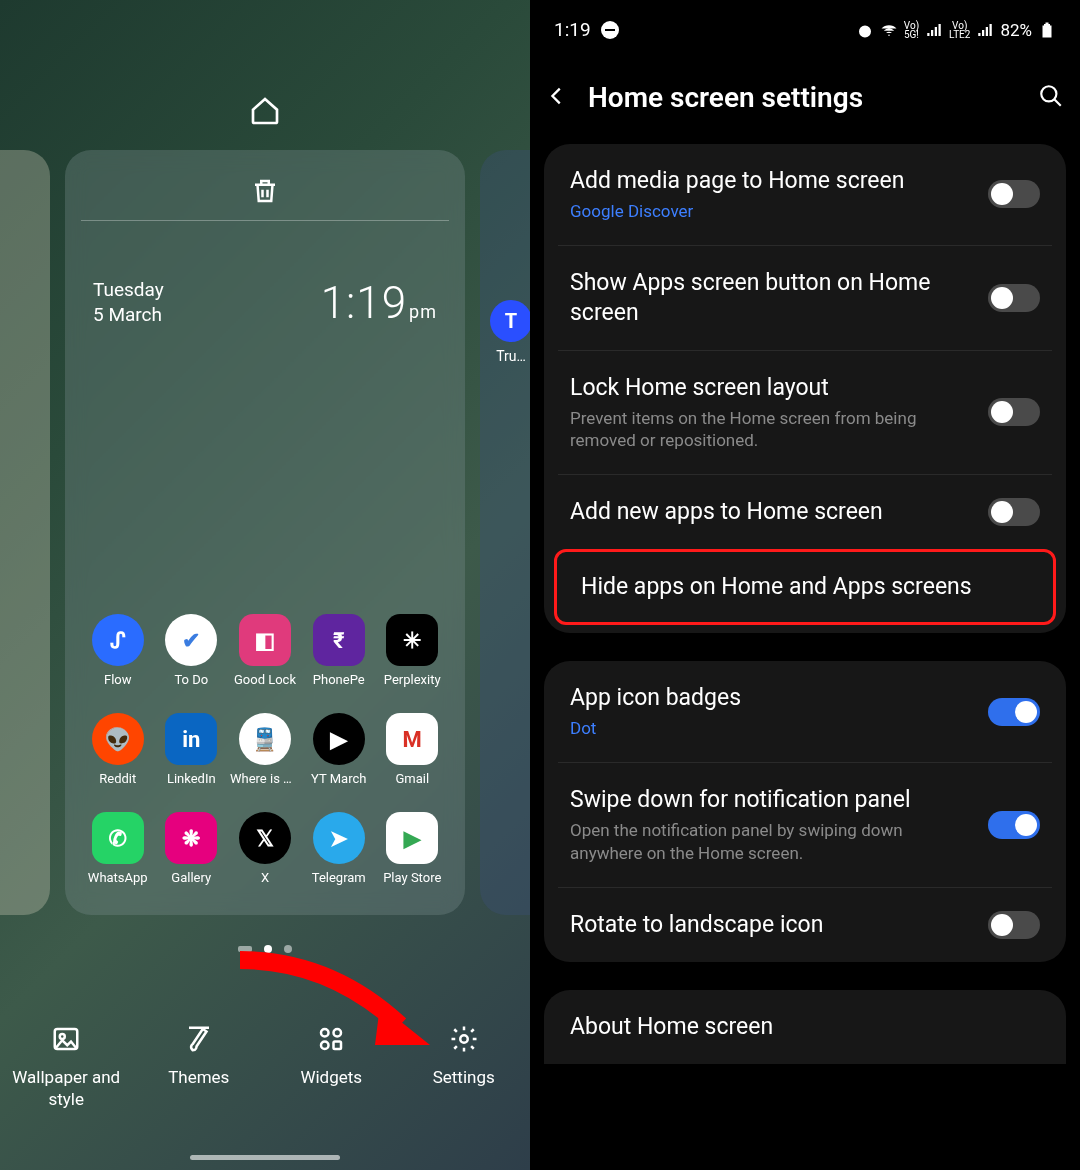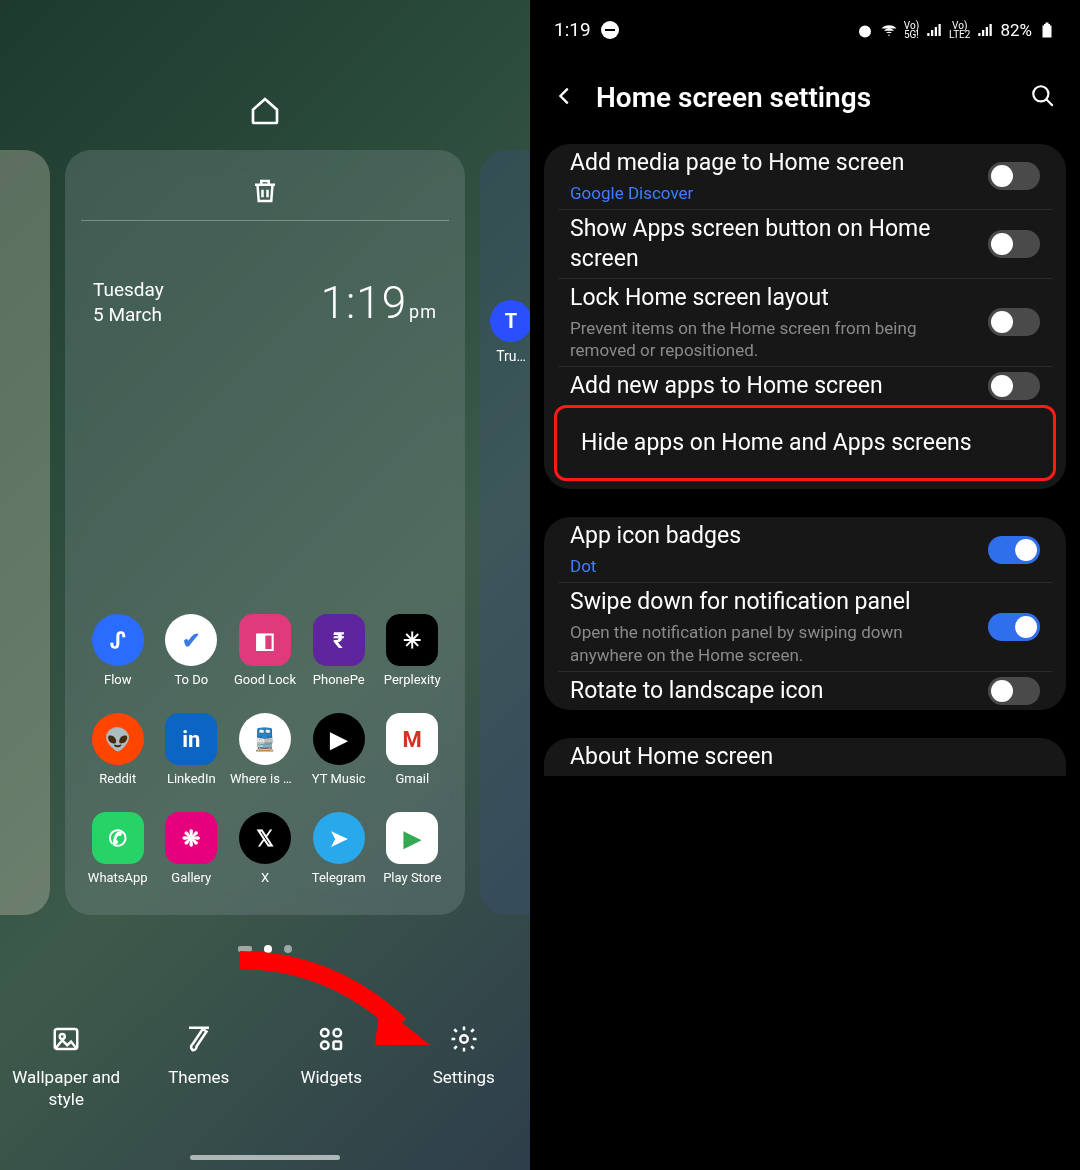--- a/index.html
+++ b/index.html
@@ -70,27 +70,27 @@
 
   
   .status { display:flex; justify-content:space-between; align-items:center; padding:18px 24px 0; font-size:19px; }
   .status-left { display:flex; align-items:center; gap:10px; }
   .status-left .dnd { width:18px; height:18px; border-radius:9px; background:#fff; position:relative; }
   .status-left .dnd::after { content:""; position:absolute; left:4px; right:4px; top:8px; height:2px; background:#000; }
   .status-right { display:flex; align-items:center; gap:6px; font-size:17px; }
   .status-right svg { width:18px; height:18px; fill:#fff; }
   .sig-txt { font-size:10px; line-height:9px; text-align:center; }
 
-  .header { display:flex; align-items:center; gap:20px; padding:40px 24px 30px; }
+  .header { display:flex; align-items:center; gap:20px; padding:40px 16px 30px; }
   .header .back svg { width:22px; height:22px; stroke:#fff; fill:none; stroke-width:2.5; }
   .header h1 { flex:1; font-size:28px; font-weight:600; }
   .header .search svg { width:26px; height:26px; stroke:#fff; fill:none; stroke-width:2; }
 
   .section { background:#171717; border-radius:26px; margin:0 14px 28px; overflow:hidden; }
-  .row { padding:4px 26px; display:flex; align-items:center; gap:16px; position:relative; }
+  .row { padding:22px 26px; display:flex; align-items:center; gap:16px; position:relative; }
   .row + .row { border-top:1px solid #2a2a2a; margin:0 14px; padding-left:12px; padding-right:12px; }
   .row-body { flex:1; }
   .row-title { font-size:23px; color:#fff; line-height:1.3; }
   .row-sub { font-size:17px; color:#8a8a8a; margin-top:4px; line-height:1.35; }
   .row-sub.link { color:#3d7fff; }
 
   .toggle { width:52px; height:28px; border-radius:14px; background:#4a4a4a; position:relative; flex-shrink:0; }
   .toggle::after { content:""; position:absolute; width:22px; height:22px; border-radius:11px; background:#fff; top:3px; left:3px; transition:left .2s; }
   .toggle.on { background:#2f6fec; }
   .toggle.on::after { left:27px; }
@@ -163,21 +163,21 @@
         <div class="app">
           <div class="ic" style="background: rgb(10, 102, 194);">in</div>
           <div class="lbl">LinkedIn</div>
         </div>
         <div class="app">
           <div class="ic round" style="background: rgb(255, 255, 255); color: rgb(0, 0, 0);">🚆</div>
           <div class="lbl">Where is my…</div>
         </div>
         <div class="app">
           <div class="ic round" style="background: rgb(0, 0, 0);">▶</div>
-          <div class="lbl">YT Music</div>
+          <div class="lbl">YT March</div>
         </div>
         <div class="app">
           <div class="ic" style="background: rgb(255, 255, 255); color: rgb(217, 48, 37);">M</div>
           <div class="lbl">Gmail</div>
         </div>
         <div class="app">
           <div class="ic" style="background: rgb(37, 211, 102);">✆</div>
           <div class="lbl">WhatsApp</div>
         </div>
         <div class="app">

